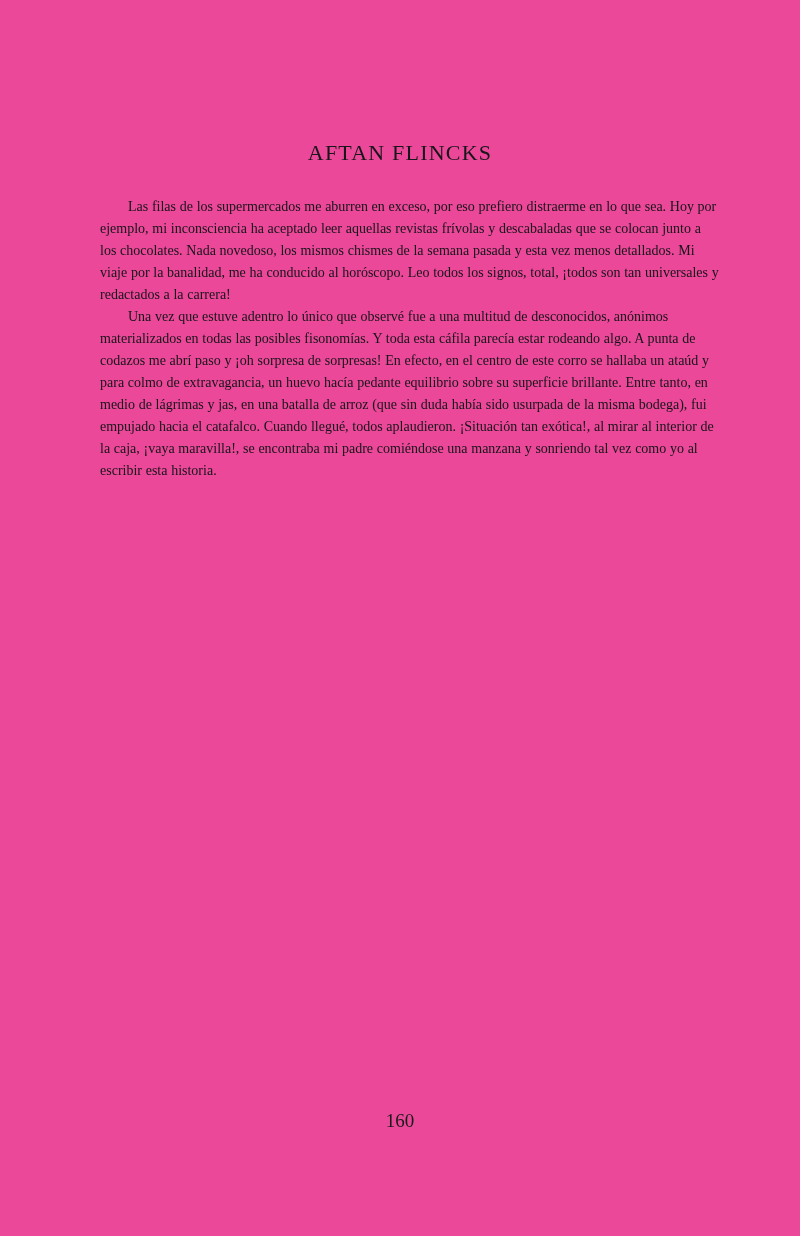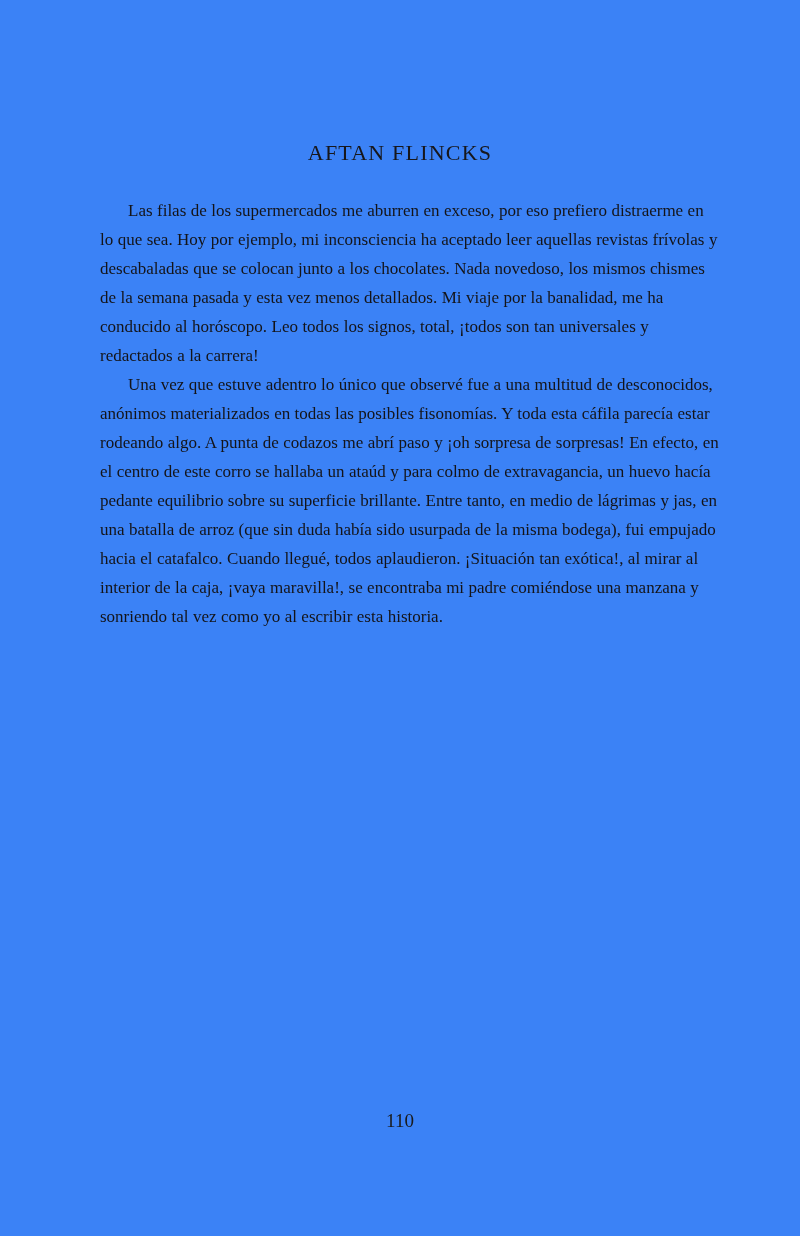--- a/index.html
+++ b/index.html
@@ -9,21 +9,21 @@
   }
   body {
     font-family: "Liberation Serif", "DejaVu Serif", serif;
     color: #1a1a1a;
   }
   .page {
     position: relative;
     width: 800px;
     height: 1236px;
     margin: 0 auto;
-    background: #3b82f6;
+    background: #ec4899;
     overflow: hidden;
     box-sizing: border-box;
   }
   .chapter-title {
     position: absolute;
     left: 0;
     right: 0;
     top: 140px;
     text-align: center;
     font-size: 22px;
@@ -33,22 +33,22 @@
     white-space: pre;
   }
   .text-block {
     position: absolute;
     left: 100px;
     top: 196px;
     width: 620px;
   }
   .para {
     margin: 0;
-    font-size: 17px;
-    line-height: 29px;
+    font-size: 14px;
+    line-height: 22px;
     text-indent: 28px;
     text-align: left;
     color: #141418;
     hyphens: none;
     -webkit-hyphens: none;
     word-spacing: 0.2px;
   }
   .page-number {
     position: absolute;
     left: 0;
@@ -64,15 +64,15 @@
 
 <div class="page">
 
   <div class="chapter-title">AFTAN FLINCKS</div>
 
   <div class="text-block">
     <p class="para">Las filas de los supermercados me aburren en exceso, por eso prefiero distraerme en lo que sea. Hoy por ejemplo, mi inconsciencia ha aceptado leer aquellas revistas frívolas y descabaladas que se colocan junto a los chocolates. Nada novedoso, los mismos chismes de la semana pasada y esta vez menos detallados. Mi viaje por la banalidad, me ha conducido al horóscopo. Leo todos los signos, total, ¡todos son tan universales y redactados a la carrera!</p>
     <p class="para">Una vez que estuve adentro lo único que observé fue a una multitud de desconocidos, anónimos materializados en todas las posibles fisonomías. Y toda esta cáfila parecía estar rodeando algo. A punta de codazos me abrí paso y ¡oh sorpresa de sorpresas! En efecto, en el centro de este corro se hallaba un ataúd y para colmo de extravagancia, un huevo hacía pedante equilibrio sobre su superficie brillante. Entre tanto, en medio de lágrimas y jas, en una batalla de arroz (que sin duda había sido usurpada de la misma bodega), fui empujado hacia el catafalco. Cuando llegué, todos aplaudieron. ¡Situación tan exótica!, al mirar al interior de la caja, ¡vaya maravilla!, se encontraba mi padre comiéndose una manzana y sonriendo tal vez como yo al escribir esta historia.</p>
   </div>
 
-  <div class="page-number">110</div>
+  <div class="page-number">160</div>
 
 </div>
 
 </body></html>

